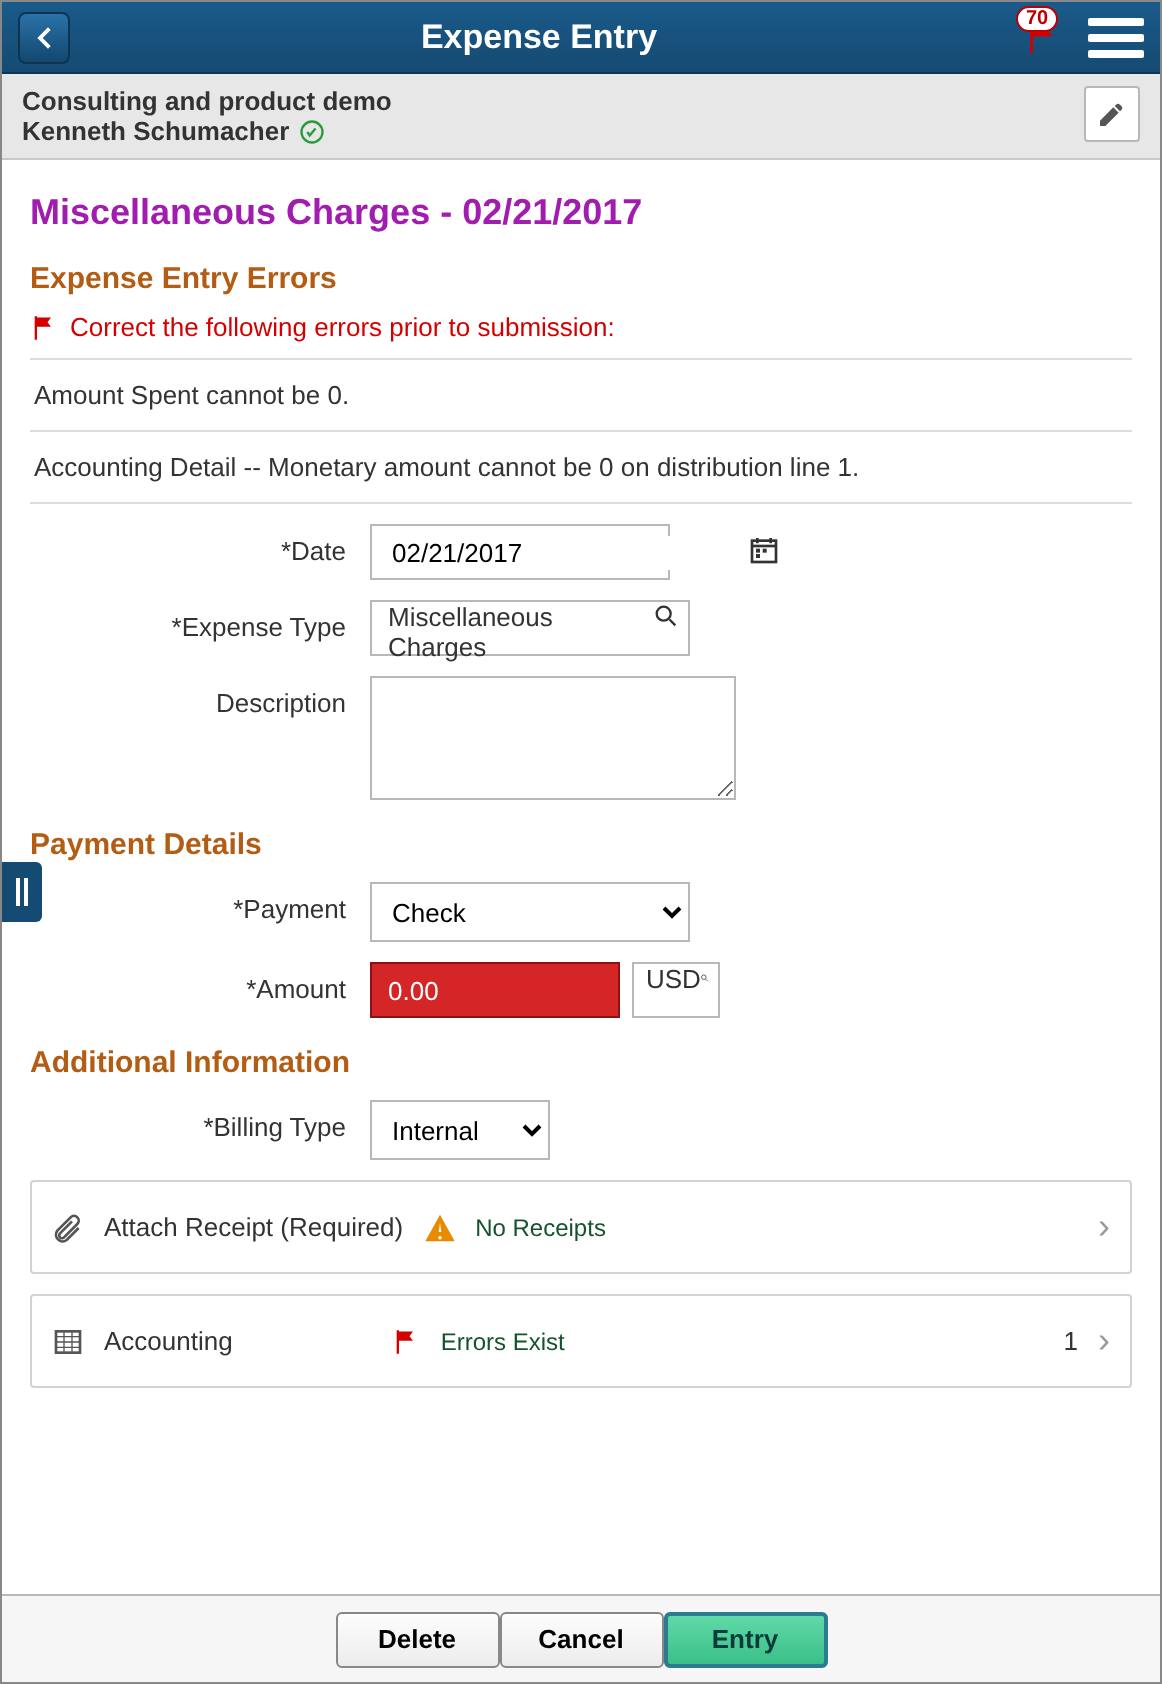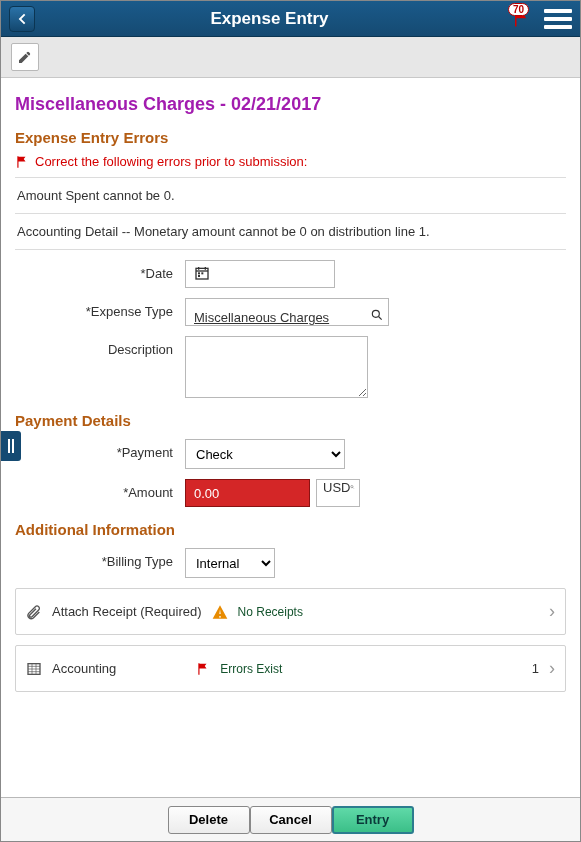--- a/index.html
+++ b/index.html
@@ -40,21 +40,21 @@
   .form-row .lbl { width:170px; text-align:right; padding-right:12px; padding-top:6px; font-size:13px; }
   .form-row .ctrl { display:flex; align-items:center; gap:6px; }
 
   input.text, .combo, .lookup, textarea.ta, select.sel {
     border:1px solid #b8b8b8; height:28px; font-size:13px; padding:3px 6px; background:#fff;
   }
   .date-input { width:150px; display:flex; align-items:center; border:1px solid #b8b8b8; height:28px; padding:0 4px 0 8px; }
   .date-input input { border:0; outline:0; flex:1; font-size:13px; }
   .cal-icon { cursor:pointer; }
 
-  .lookup { width:204px; display:flex; align-items:flex-end; height:28px; padding:0 4px 0 8px;text-decoration:underline; }
+  .lookup { width:160px; display:flex; align-items:flex-start; height:28px; padding:0 4px 0 8px; }
   .lookup span.v { flex:1; }
   .lookup .mag { cursor:pointer; }
 
   textarea.ta { width:183px; height:62px; resize:both; }
 
   select.sel { height:30px; }
   .sel-payment { width:160px; }
   .sel-billing { width:90px; }
 
   .amount-input { width:125px; height:28px; background:#d42627; color:#fff; border:1px solid #8a1212; padding:3px 8px; font-size:13px; }
@@ -101,20 +101,30 @@
       <div class="flag-badge">70</div>
     </div>
     <div class="hamburger">
       <div></div>
         <div></div>
         <div></div>
     </div>
   </div>
 
   <div class="subheader">
+    <div class="titles">
+      <div class="line1">Consulting and product demo</div>
+      <div class="line2">
+        <span>Kenneth Schumacher</span>
+        <svg class="ico14" viewBox="0 0 24 24">
+            <circle cx="12" cy="12" r="9" fill="none" stroke="#2a9a3a" stroke-width="2"></circle>
+            <path d="M8 12l2 3 5-6" fill="none" stroke="#2a9a3a" stroke-width="2"></path>
+          </svg>
+      </div>
+    </div>
     <div class="edit-btn">
       <svg class="ico" viewBox="0 0 24 24">
           <path fill="#555" d="M3 17l10-10 4 4L7 21H3v-4zM14 6l1-1c1-1 2-1 3 0l1 1c1 1 1 2 0 3l-1 1-4-4z"></path>
         </svg>
     </div>
   </div>
 
   <div class="main-wrap">
     <div class="main">
 
@@ -130,20 +140,21 @@
       </div>
 
       <div class="err-item">Amount Spent cannot be 0.</div>
       <div class="err-item">Accounting Detail -- Monetary amount cannot be 0 on distribution line 1.</div>
       <div class="err-sep-bottom"></div>
 
       <div class="form-row">
         <div class="lbl">*Date</div>
         <div class="ctrl">
           <div class="date-input">
+            <input type="text" value="02/21/2017" style="">
             <span class="cal-icon">
               <svg class="ico" viewBox="0 0 24 24">
                   <rect x="3" y="5" width="18" height="16" fill="none" stroke="#333" stroke-width="2"></rect>
                   <path d="M3 9h18" stroke="#333" stroke-width="2"></path>
                   <path d="M7 3v4M17 3v4" stroke="#333" stroke-width="2"></path>
                   <rect x="6" y="11" width="3" height="3" fill="#333"></rect>
                   <rect x="11" y="11" width="3" height="3" fill="#333"></rect>
                   <rect x="6" y="15" width="3" height="3" fill="#333"></rect>
                 </svg>
             </span>

